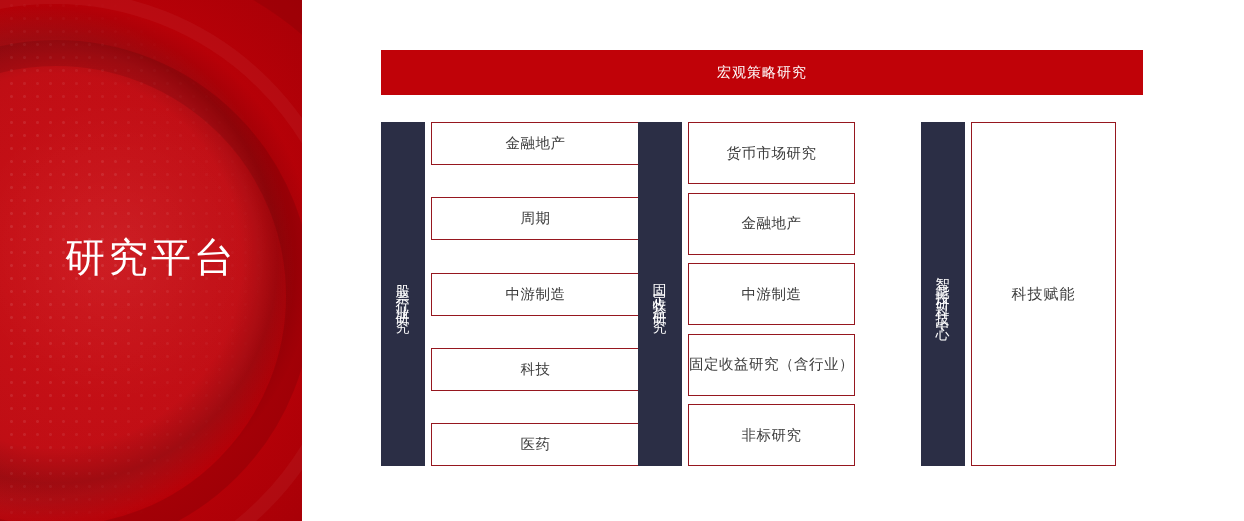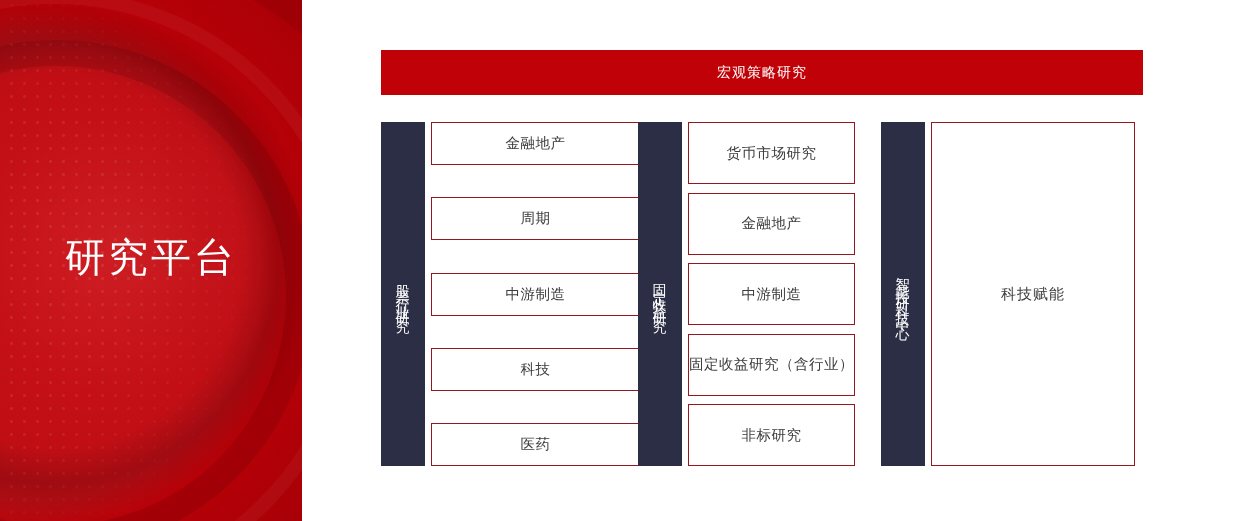--- a/index.html
+++ b/index.html
@@ -101,21 +101,21 @@
 
   .group {
     position: absolute;
     top: 122px;
     height: 344px;
     display: flex;
     align-items: stretch;
   }
   #group-equity   { left: 0px;   width: 259px; }
   #group-fixed    { left: 257px; width: 206px; }
-  #group-tech     { left: 500px; width: 254px; }
+  #group-tech     { left: 540px; width: 195px; }
 
   .vbar {
     width: 44px;
     flex: 0 0 44px;
     background: #2b2e45;
     color: #ffffff;
     display: flex;
     align-items: center;
     justify-content: center;
     font-size: 14px;

